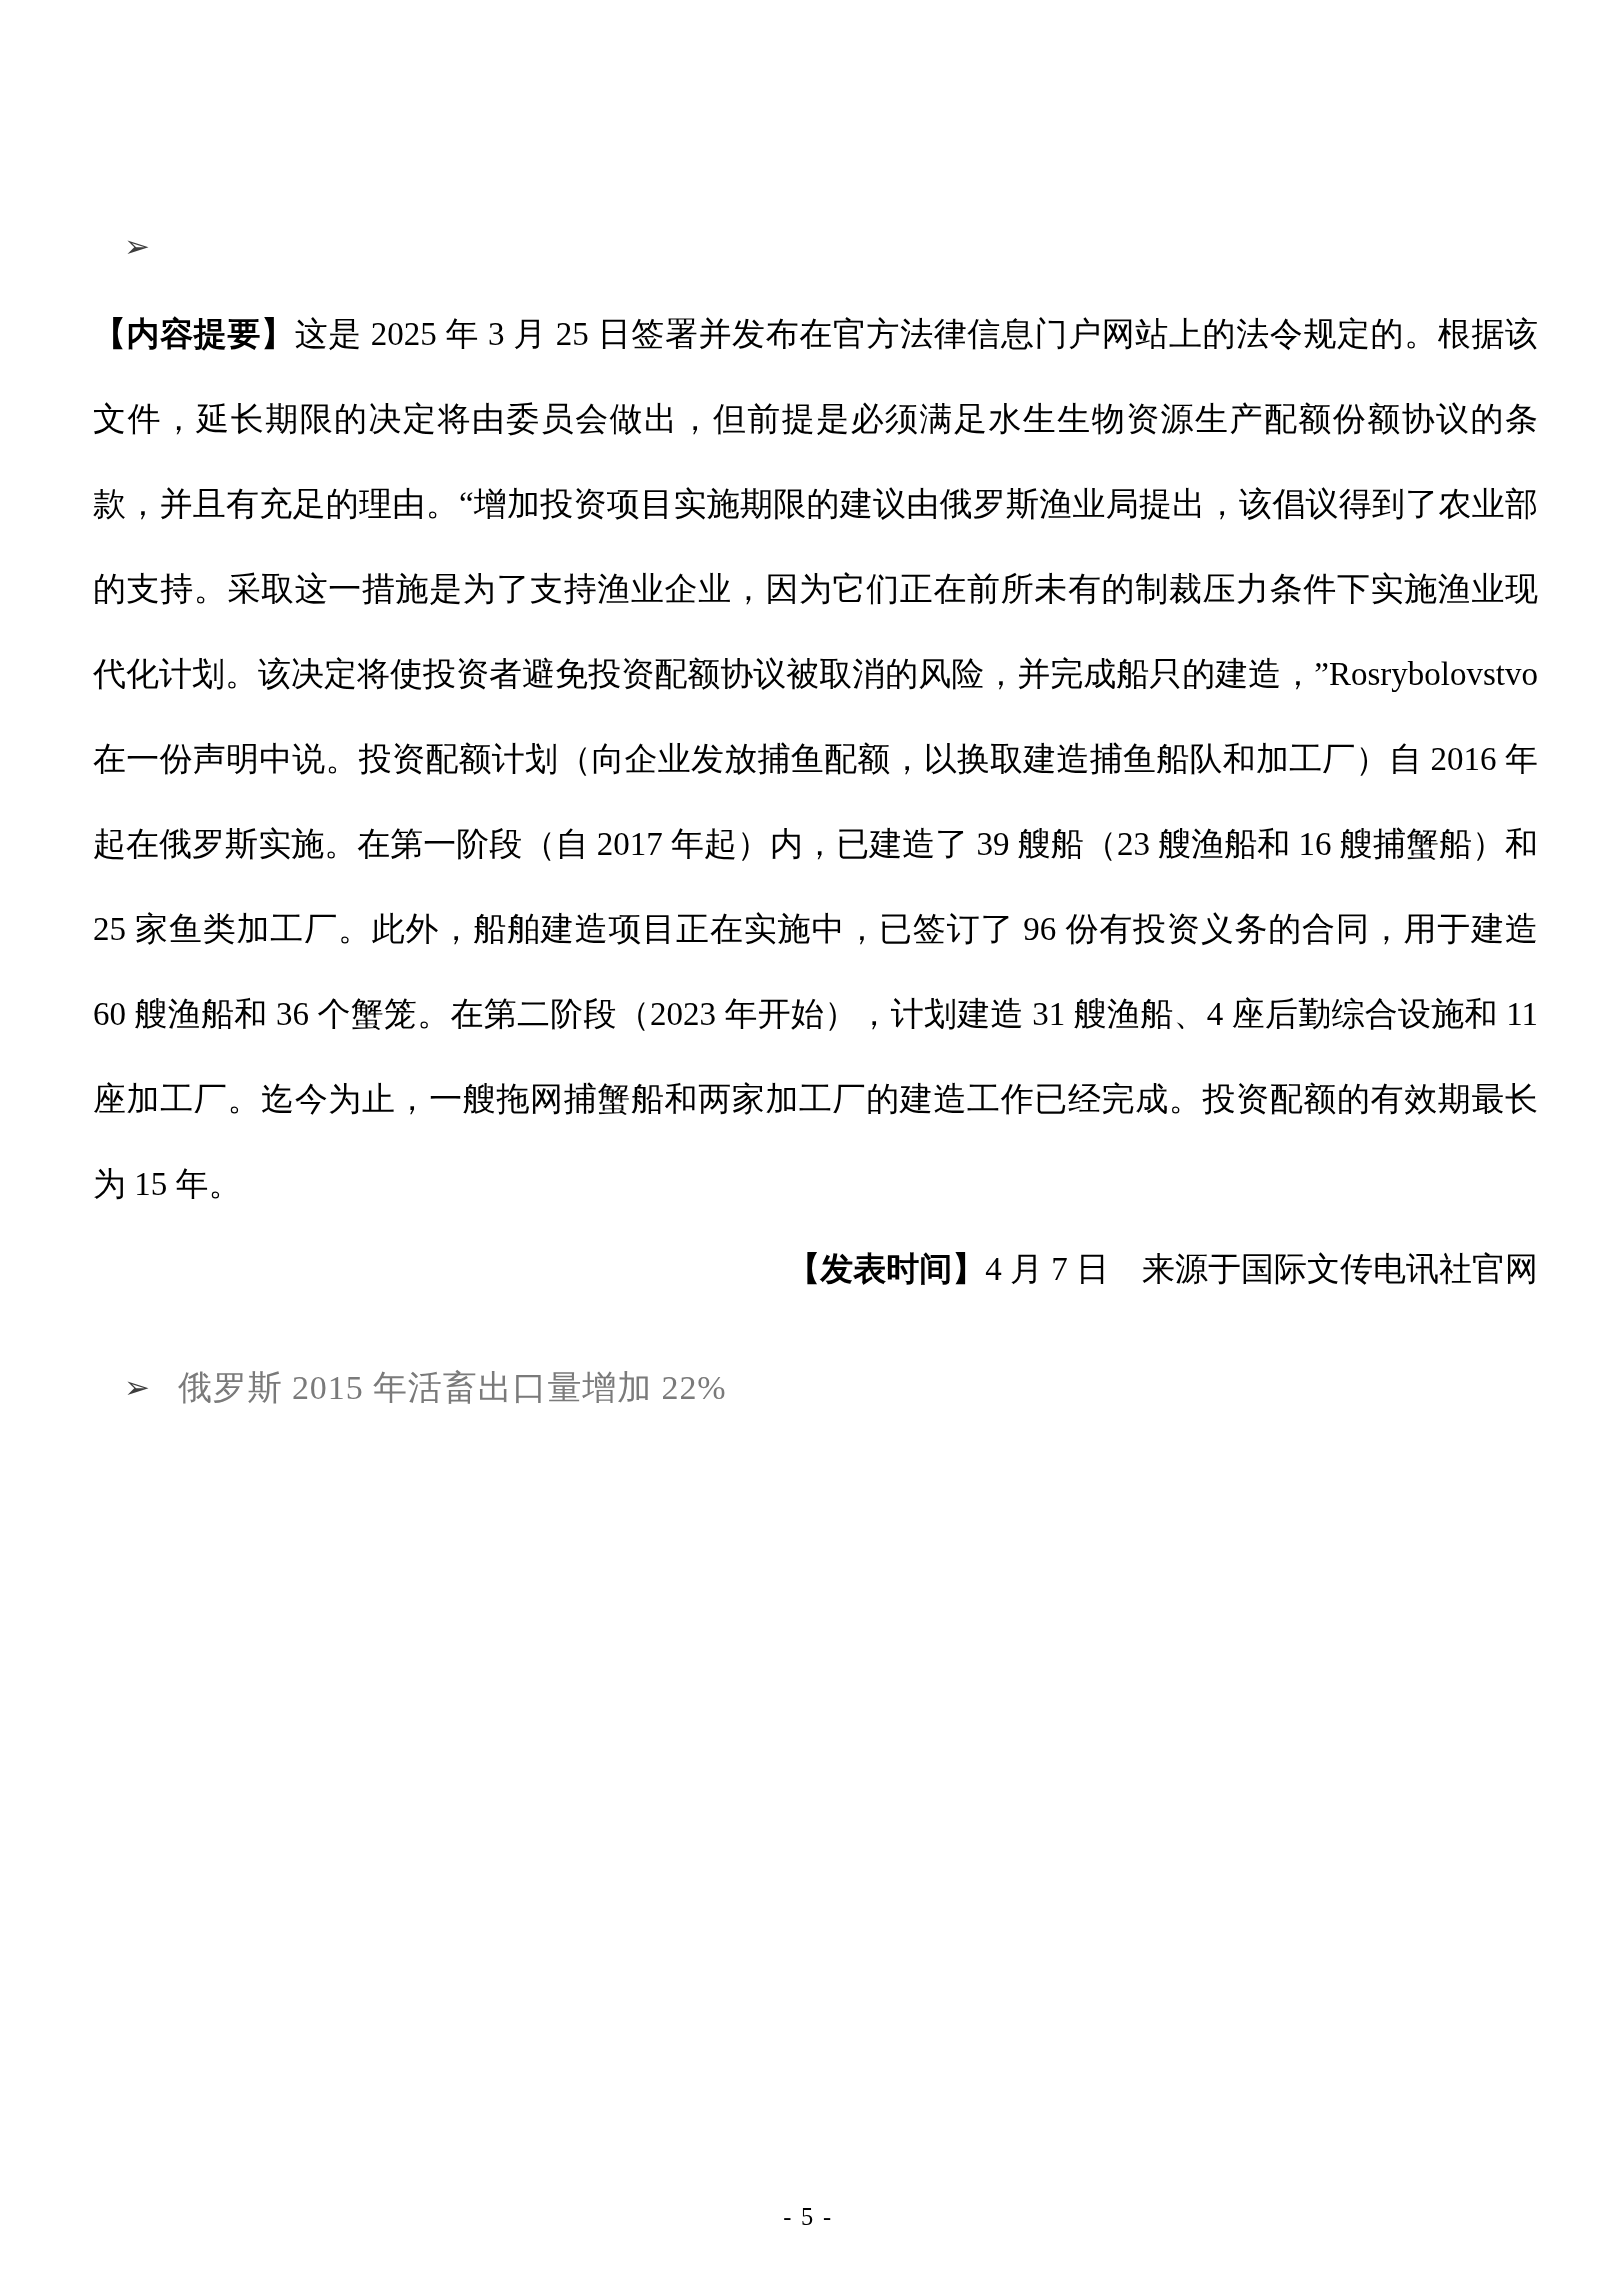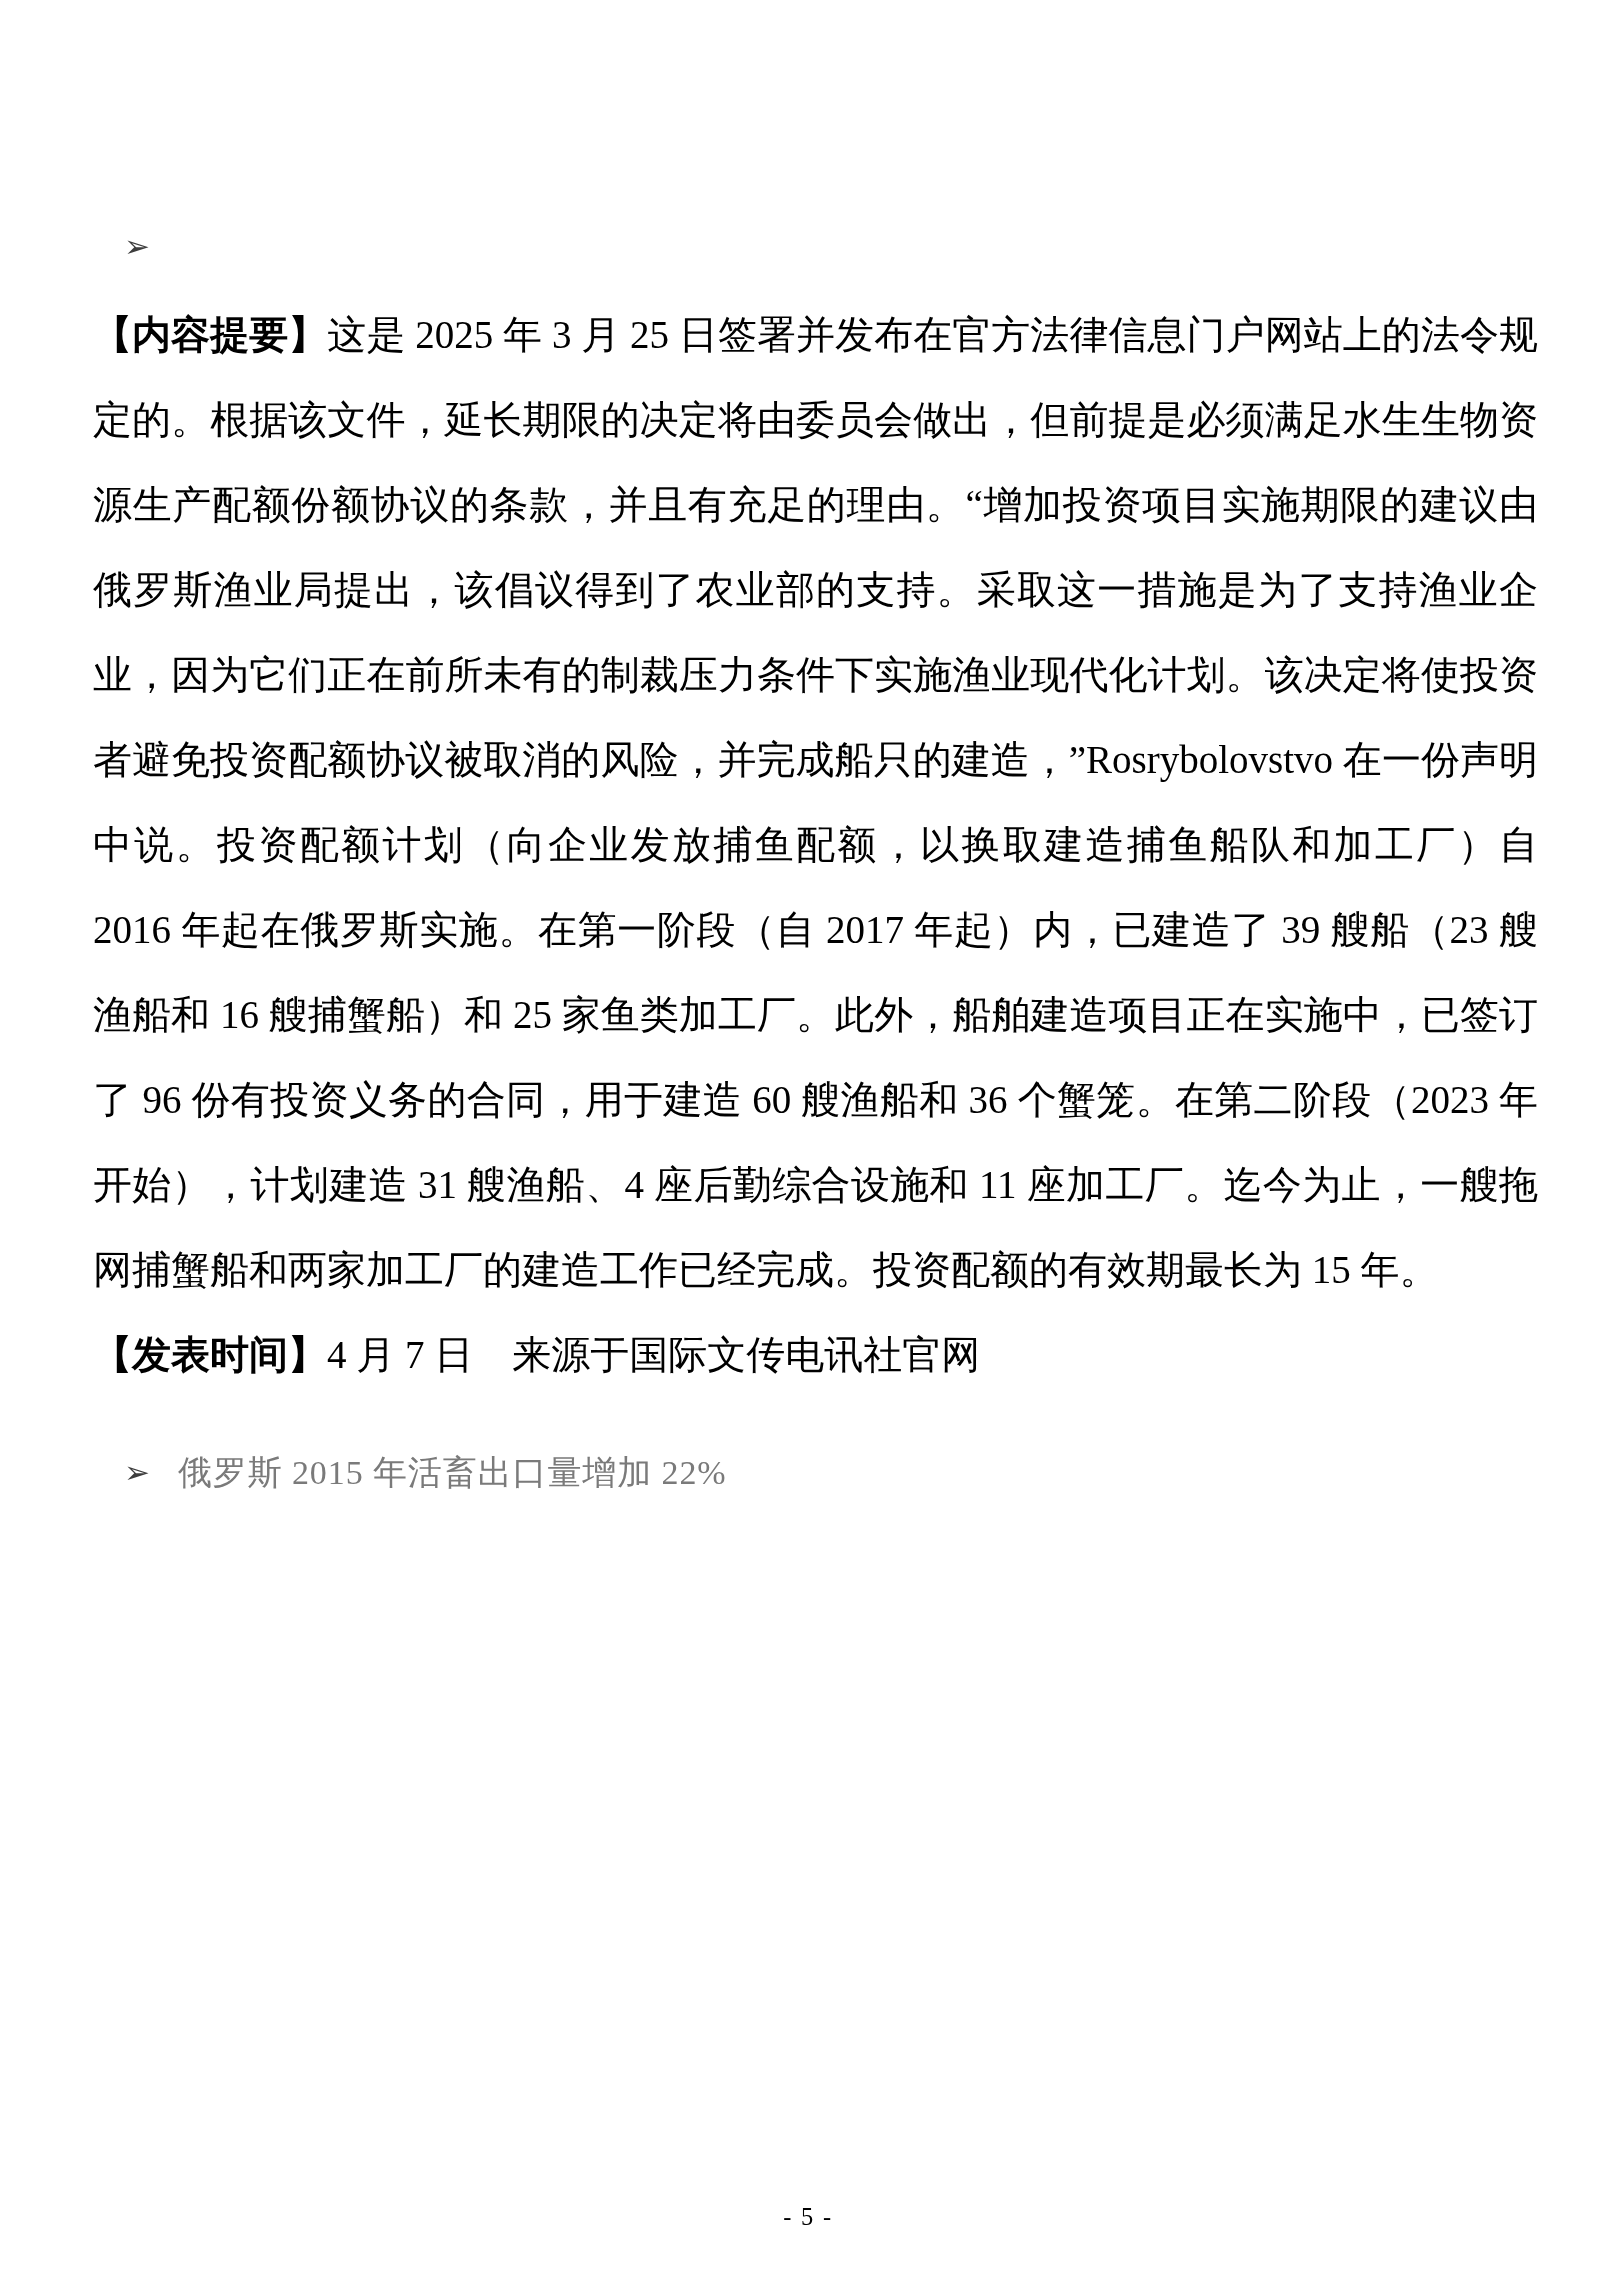--- a/index.html
+++ b/index.html
@@ -33,31 +33,31 @@
     margin-top: 52px;
   }
   .bullet-arrow {
     color: #3d3d3d;
     font-size: 31px;
     line-height: 47px;
     flex: 0 0 auto;
   }
   .body-para {
     margin: 22px 0 0 0;
-    font-size: 39px;
+    font-size: 33px;
     line-height: 85px;
     text-align: justify;
     color: #000000;
   }
   .body-para .bold-label {
     font-weight: bold;
   }
   .publish-line {
     margin-top: 0;
-    text-align: left;
+    text-align: right;
   }
   .page-footer {
     position: absolute;
     left: 0;
     right: 0;
     bottom: 54px;
     text-align: center;
     font-size: 24.4px;
     letter-spacing: 1.8px;
     color: #000000;

